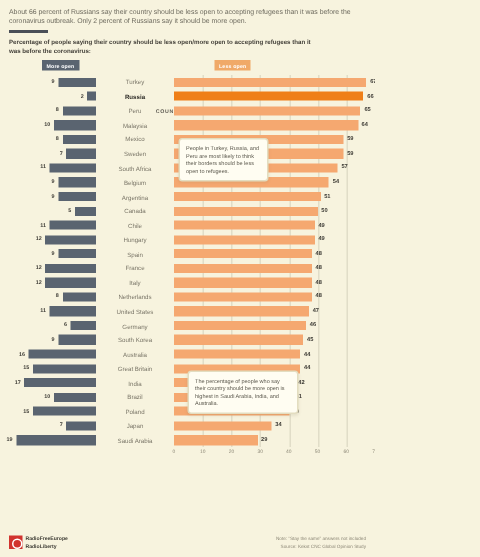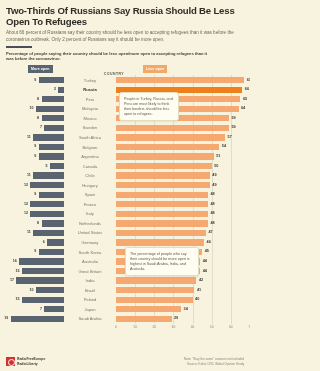--- a/index.html
+++ b/index.html
@@ -98,21 +98,20 @@
   .logo .txt{font-size:3.4px;line-height:4.2px;font-weight:bold;color:#3c3a33;}
   .source{
     position:absolute;right:6px;bottom:5px;text-align:right;
     font-size:3.1px;line-height:4.3px;color:#8d8877;
   }
 </style>
 </head>
 <body>
 
 <div class="wrap">
-  <h1 class="title">Two-Thirds Of Russians Say Russia Should Be Less Open To Refugees</h1>
   <p class="deck">About 66 percent of Russians say their country should be less open to accepting refugees than it was before the coronavirus outbreak. Only 2 percent of Russians say it should be more open.</p>
   <div class="rule"></div>
   <p class="subhead">Percentage of people saying their country should be less open/more open to accepting refugees than it was before the coronavirus:</p>
 
   <div class="legend">
     <span class="chip more">More open</span>
     <span class="chip less">Less open</span>
   </div>
 
   <div class="colhead">COUNTRY</div>

